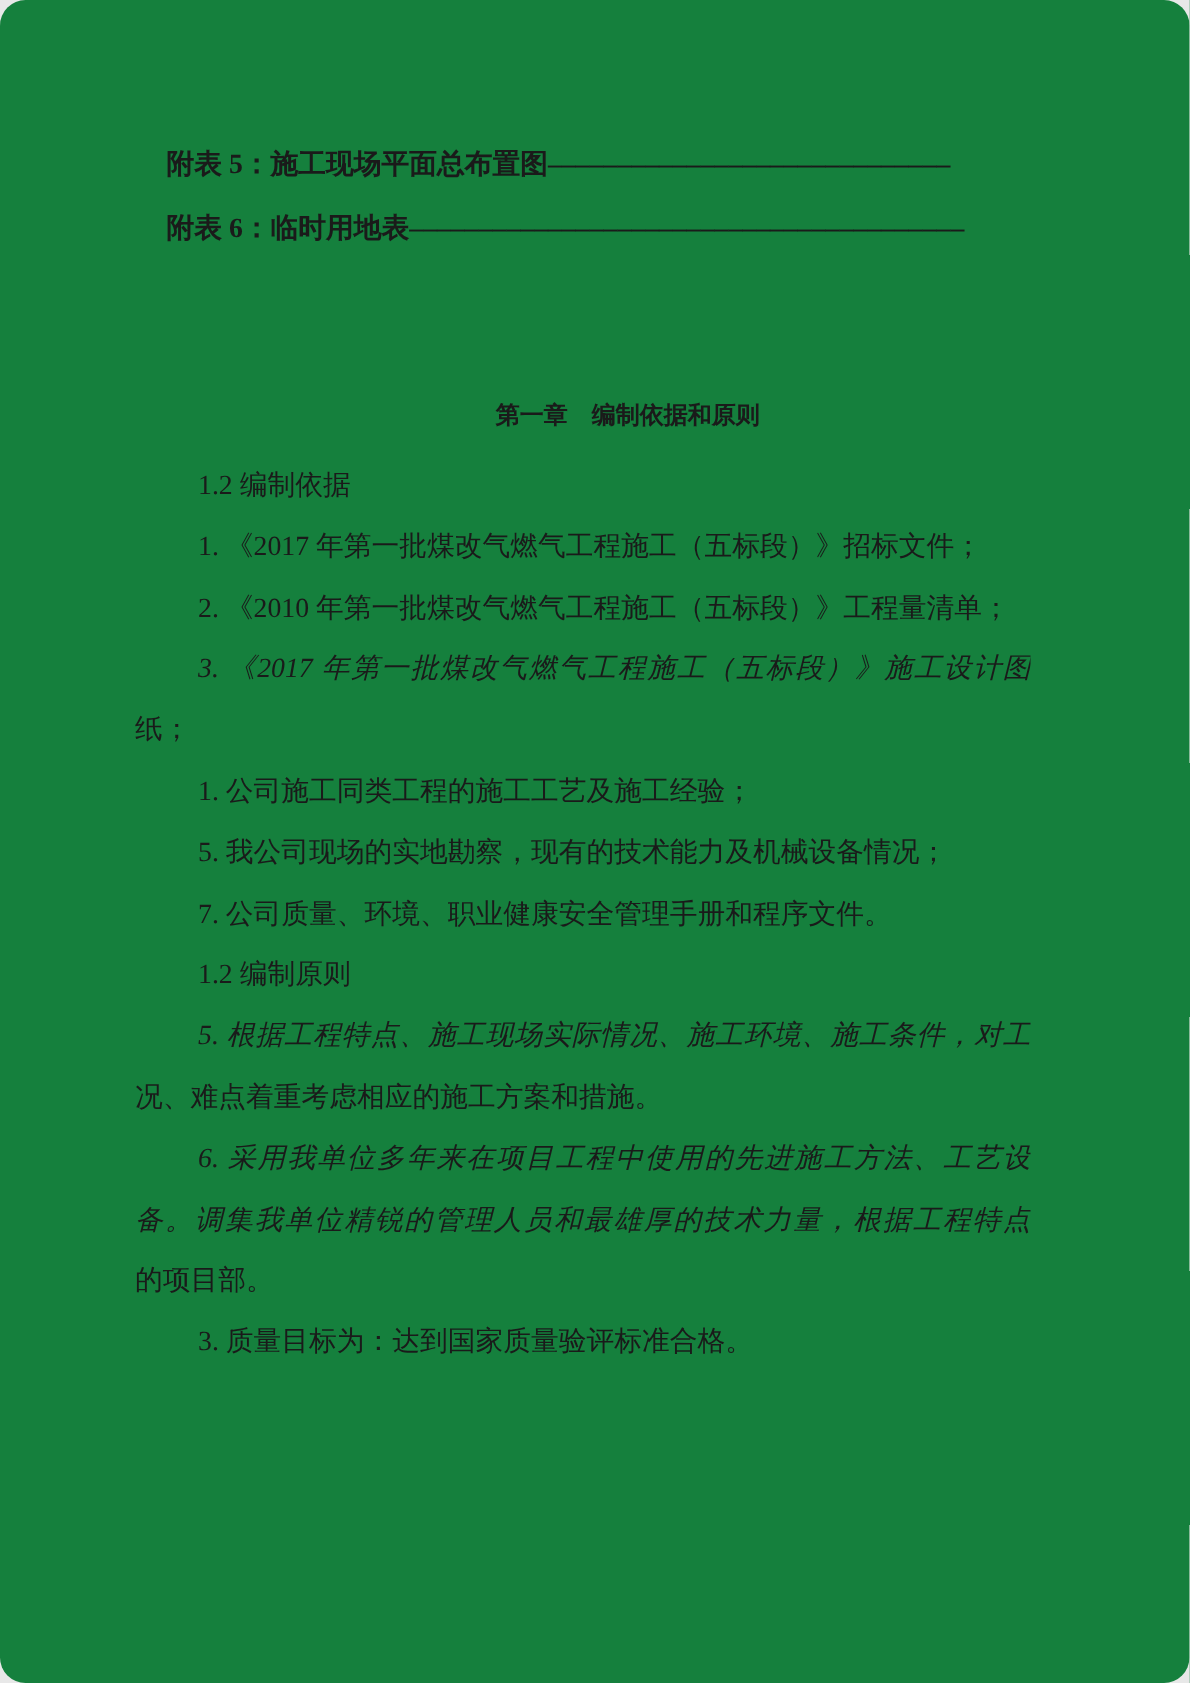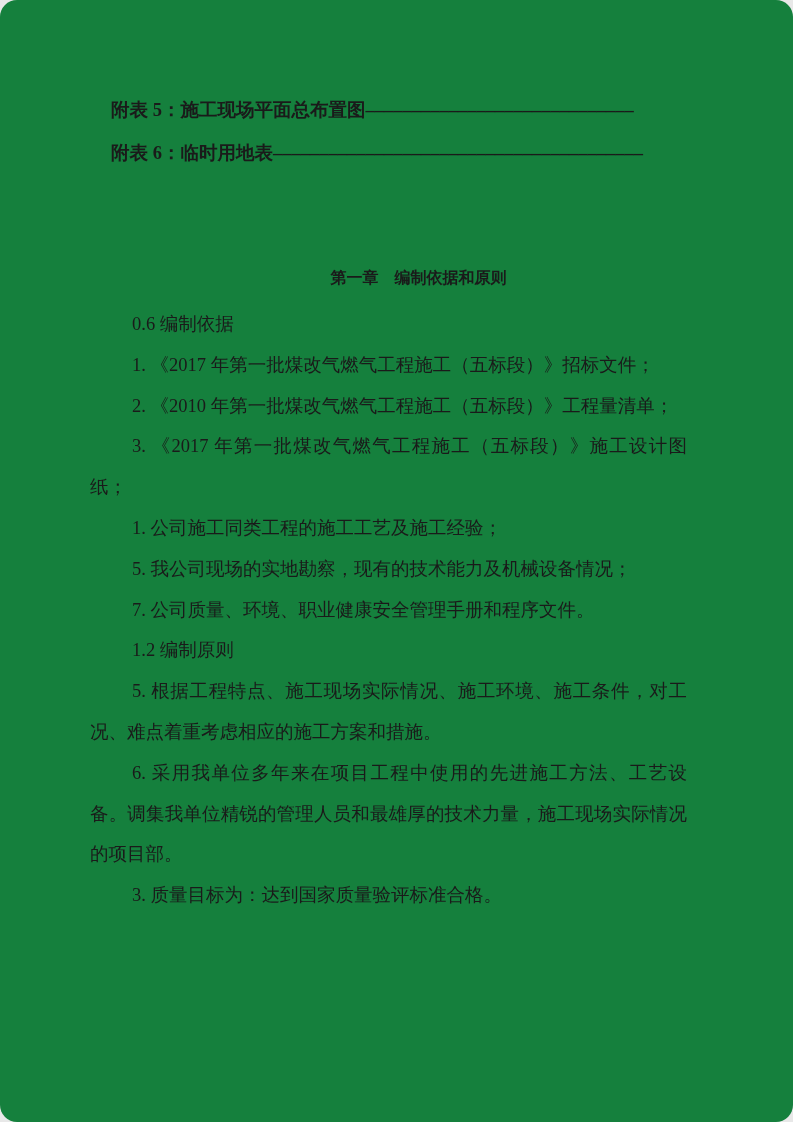--- a/index.html
+++ b/index.html
@@ -53,48 +53,49 @@
     line-height: 40.8px;
   }
   .indent {
     text-indent: 42px;
   }
   .fill {
     white-space: normal;
     text-align: justify;
     text-align-last: justify;
     text-justify: inter-character;
+    font-style: italic;
   }
 </style>
 </head>
 <body>
 
 <div class="page">
 
   <div class="line toc-line">
     <span>附表 5：施工现场平面总布置图</span><span class="toc-dashes">–––––––––––––––––––––––––––––</span>
   </div>
 
   <div class="line toc-line">
     <span>附表 6：临时用地表</span><span class="toc-dashes">––––––––––––––––––––––––––––––––––––––––</span>
   </div>
 
   <div class="heading-line">第一章　编制依据和原则</div>
 
   <div class="body-block">
-    <div class="line indent">0.6 编制依据</div>
+    <div class="line indent">1.2 编制依据</div>
     <div class="line indent">1. 《2017 年第一批煤改气燃气工程施工（五标段）》招标文件；</div>
     <div class="line indent">2. 《2010 年第一批煤改气燃气工程施工（五标段）》工程量清单；</div>
     <div class="line indent fill">3. 《2017 年第一批煤改气燃气工程施工（五标段）》施工设计图</div>
     <div class="line">纸；</div>
     <div class="line indent">1. 公司施工同类工程的施工工艺及施工经验；</div>
     <div class="line indent">5. 我公司现场的实地勘察，现有的技术能力及机械设备情况；</div>
     <div class="line indent">7. 公司质量、环境、职业健康安全管理手册和程序文件。</div>
     <div class="line indent">1.2 编制原则</div>
     <div class="line indent fill">5. 根据工程特点、施工现场实际情况、施工环境、施工条件，对工</div>
     <div class="line">况、难点着重考虑相应的施工方案和措施。</div>
     <div class="line indent fill">6. 采用我单位多年来在项目工程中使用的先进施工方法、工艺设</div>
-    <div class="line fill">备。调集我单位精锐的管理人员和最雄厚的技术力量，施工现场实际情况</div>
+    <div class="line fill">备。调集我单位精锐的管理人员和最雄厚的技术力量，根据工程特点</div>
     <div class="line">的项目部。</div>
     <div class="line indent">3. 质量目标为：达到国家质量验评标准合格。</div>
   </div>
 
 </div>
 
 </body></html>

